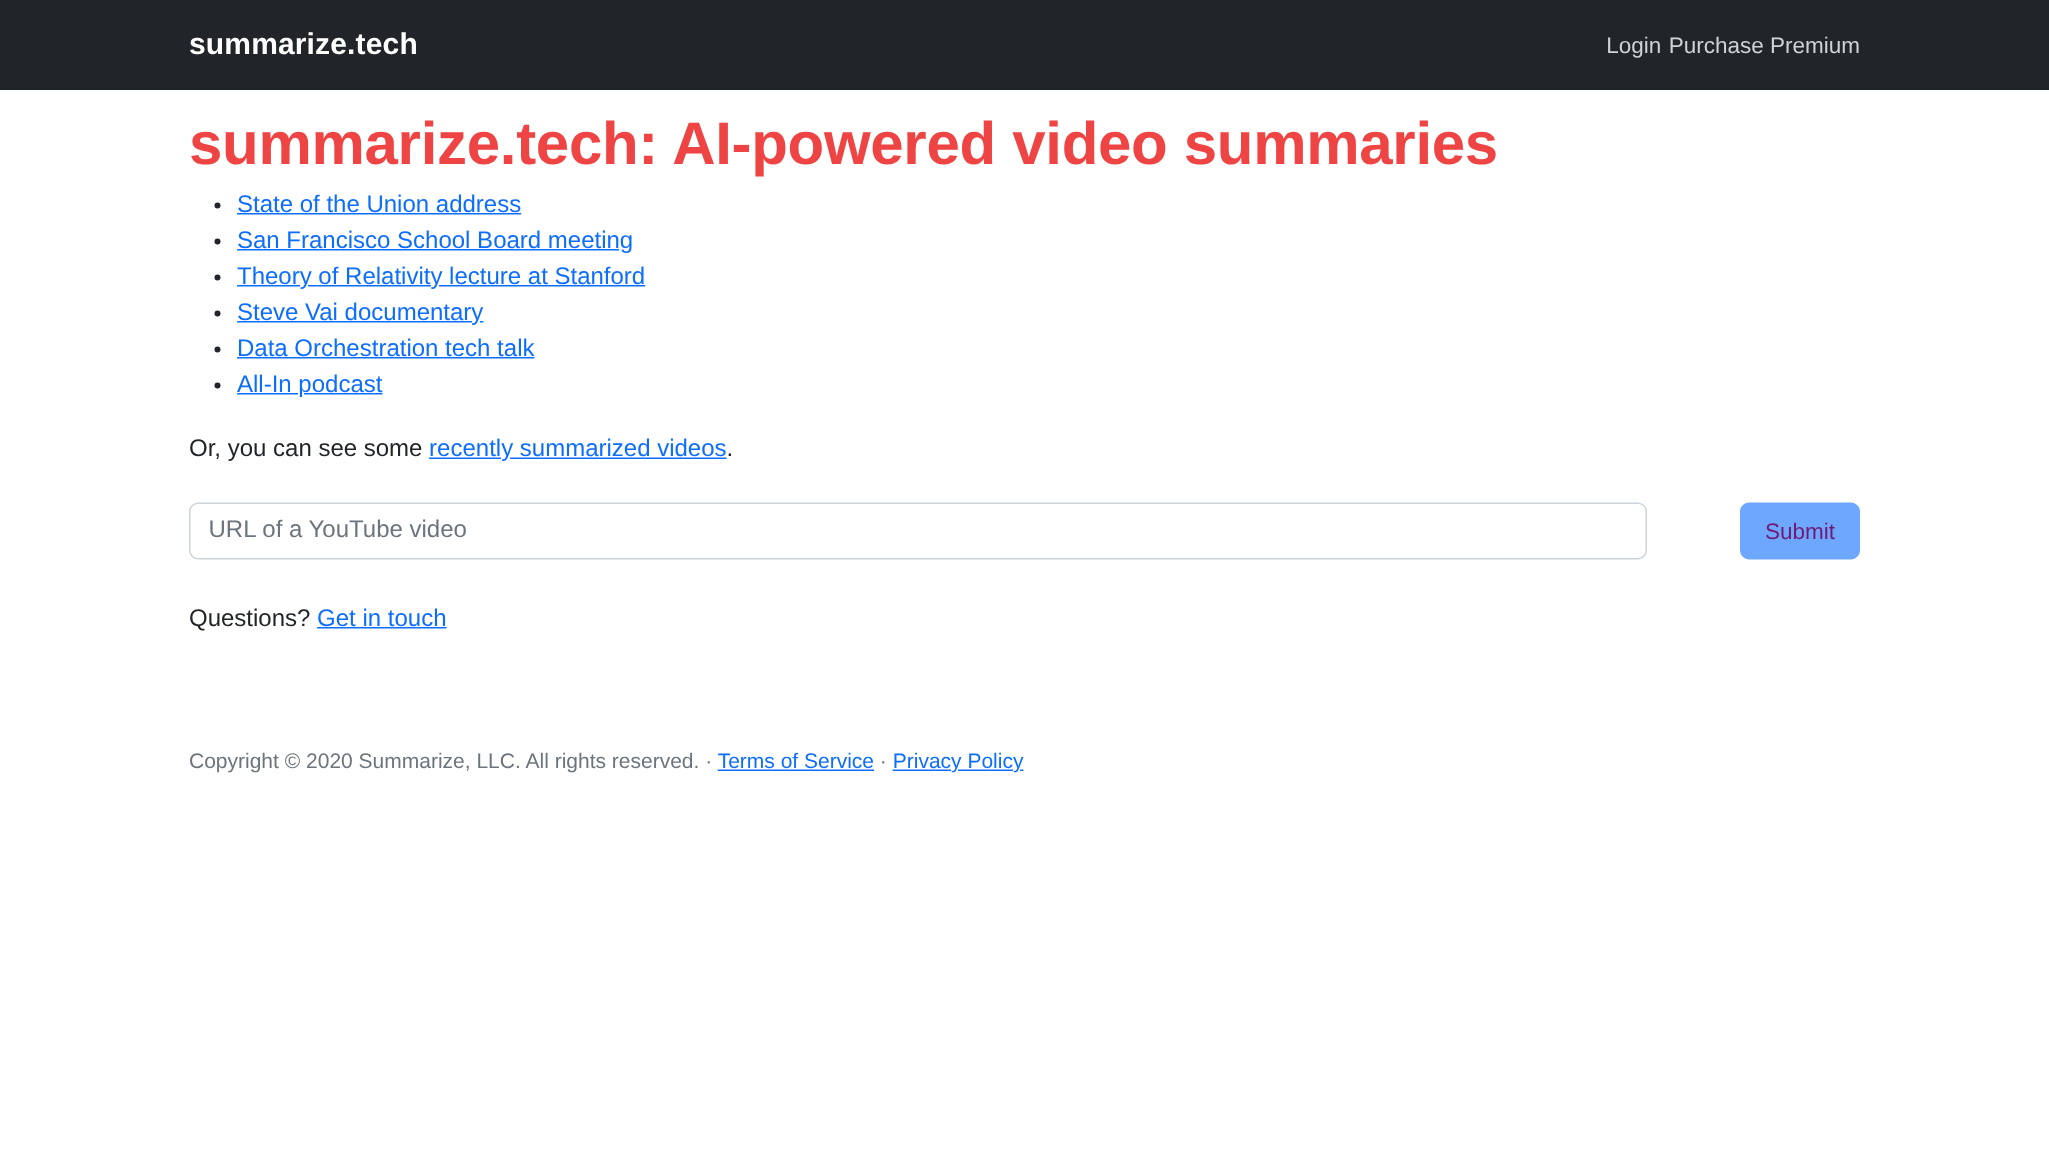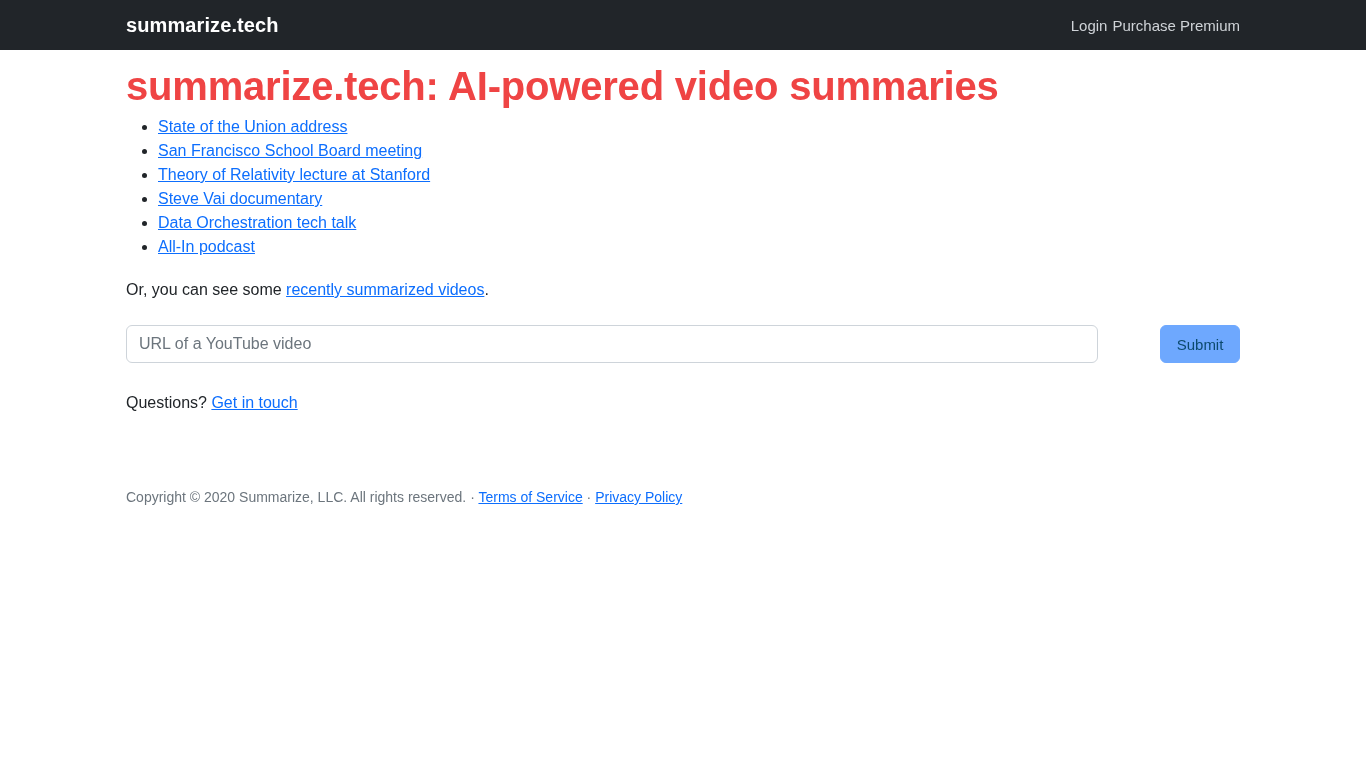--- a/index.html
+++ b/index.html
@@ -8,21 +8,21 @@
     padding: 0;
     width: 1366px;
     height: 768px;
     background: #ffffff;
     font-family: "Liberation Sans", sans-serif;
     -webkit-font-smoothing: antialiased;
   }
 
   
   .navbar {
-    height: 50px;
+    height: 60px;
     background: #212529;
     display: flex;
     align-items: center;
     padding: 0 126px;
     justify-content: space-between;
   }
   .brand {
     color: #ffffff;
     font-size: 20px;
     font-weight: 700;
@@ -111,21 +111,21 @@
     border: 1px solid #ced4da;
     border-radius: 6px;
     outline: none;
   }
   .url-input::placeholder { color: #6c757d; opacity: 1; }
   .submit-btn {
     margin-left: 16px;
     width: 83px;
     height: 38px;
     background: #6ea8fe;
-    color: #0c4a6e;
+    color: #701a75;
     border: 1px solid #6ea8fe;
     border-radius: 6px;
     font-size: 15px;
     font-family: "Liberation Sans", sans-serif;
     line-height: 1;
     cursor: pointer;
   }
 
   .questions {
     margin: 0;

